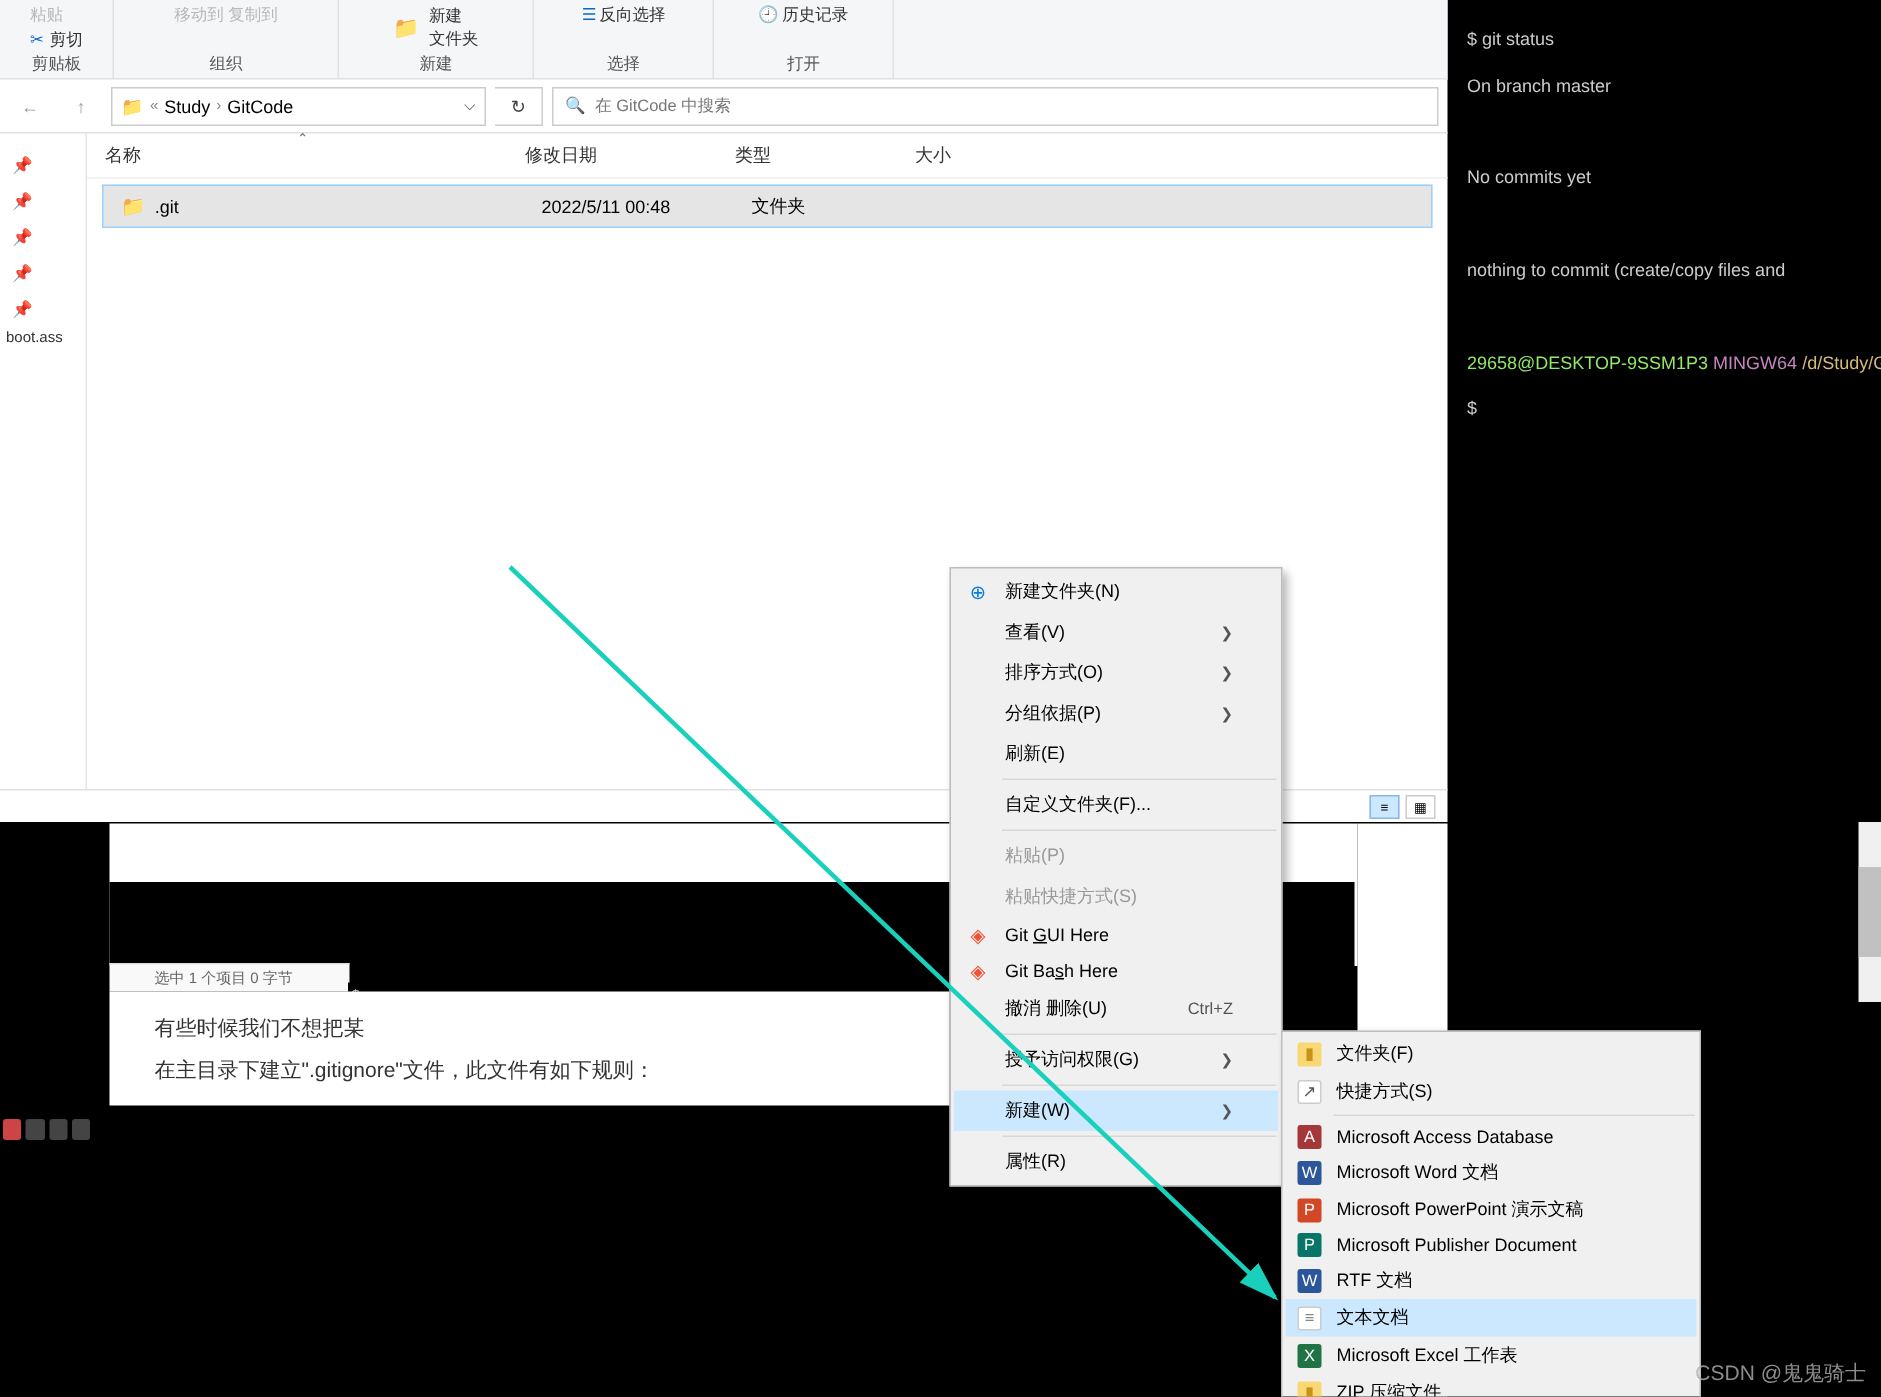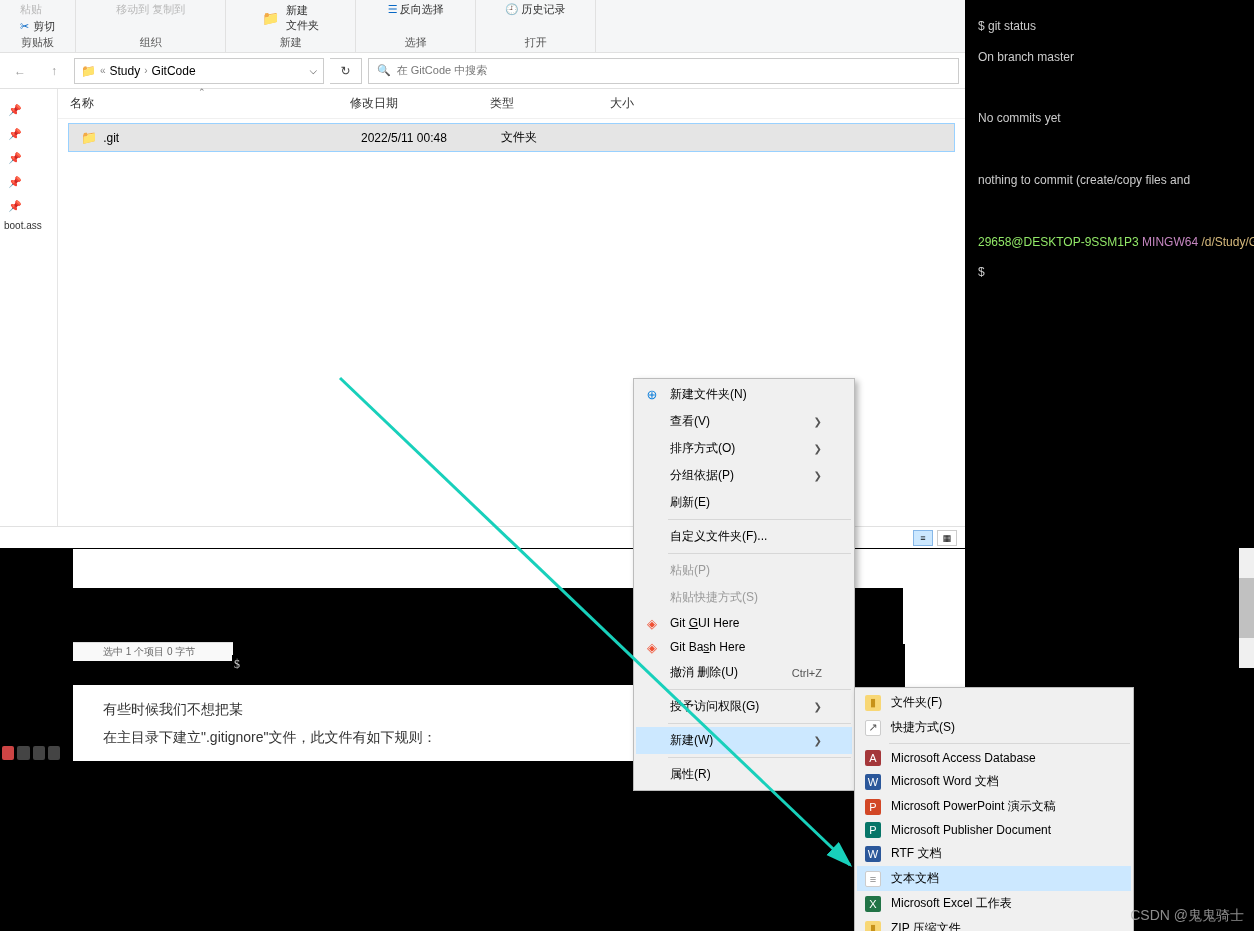--- a/index.html
+++ b/index.html
@@ -207,21 +207,21 @@
 
 <div class="doc-white"></div>
 <div class="doc-white2"></div>
 <div class="term-below2"></div>
 
 <div class="article-status">选中 1 个项目  0 字节</div>
 <div class="term-below">
   <span style="color:#ccc;font-family:Consolas;font-size:12px;position:absolute;left:2px;top:2px">$</span>
 </div>
 
-<div class="article" style="top:685px;width:560px">
+<div class="article" style="top:661px;width:560px">
   <p>有些时候我们不想把某</p>
   <p>在主目录下建立".gitignore"文件，此文件有如下规则：</p>
 </div>
 
 <div class="taskbar">
   <div class="tb" style="background:#c44"></div>
   <div class="tb"></div>
   <div class="tb"></div>
   <div class="tb"></div>
 </div>

